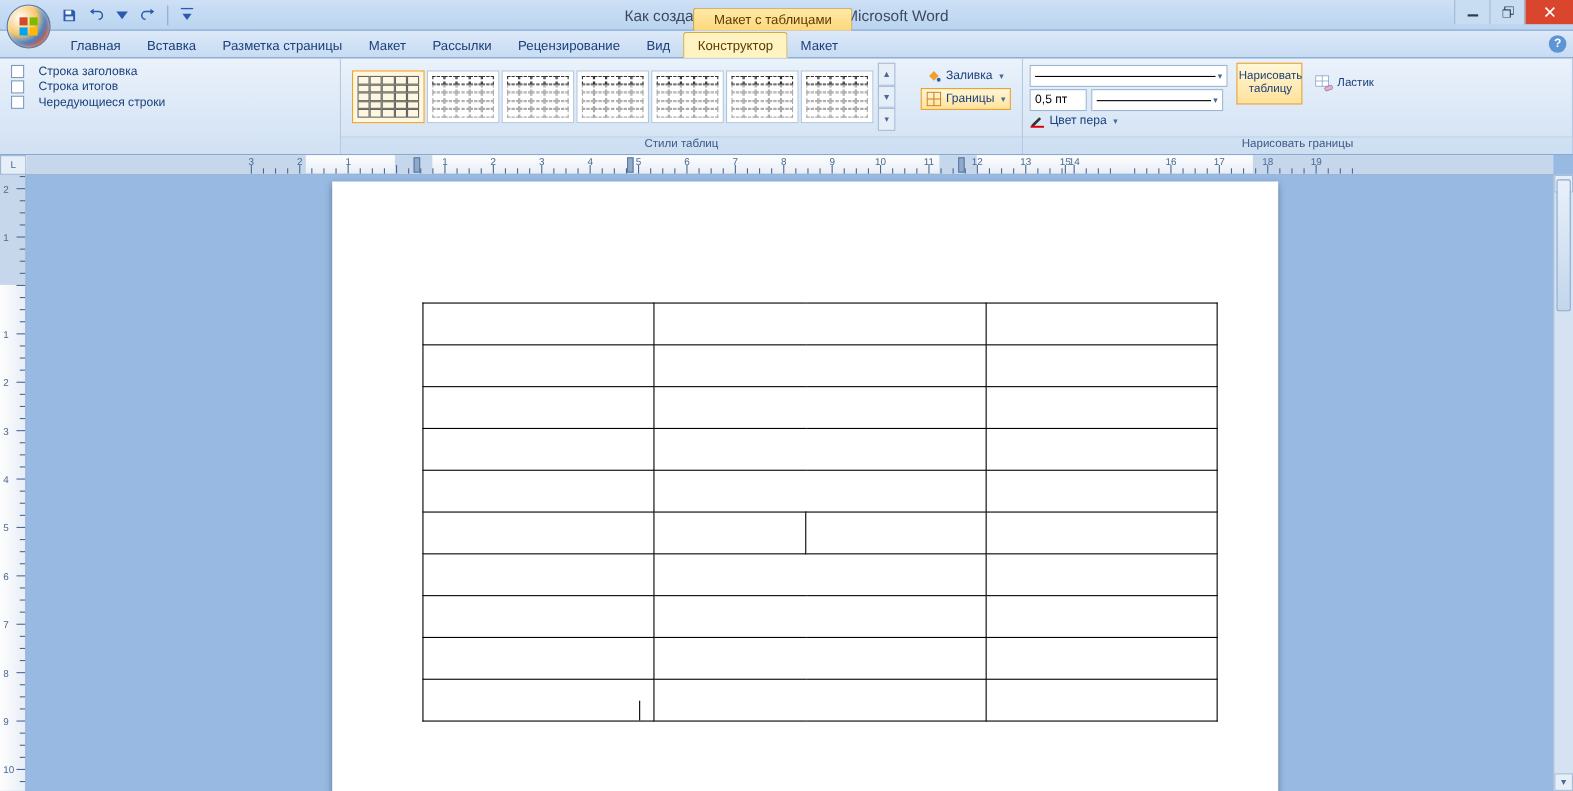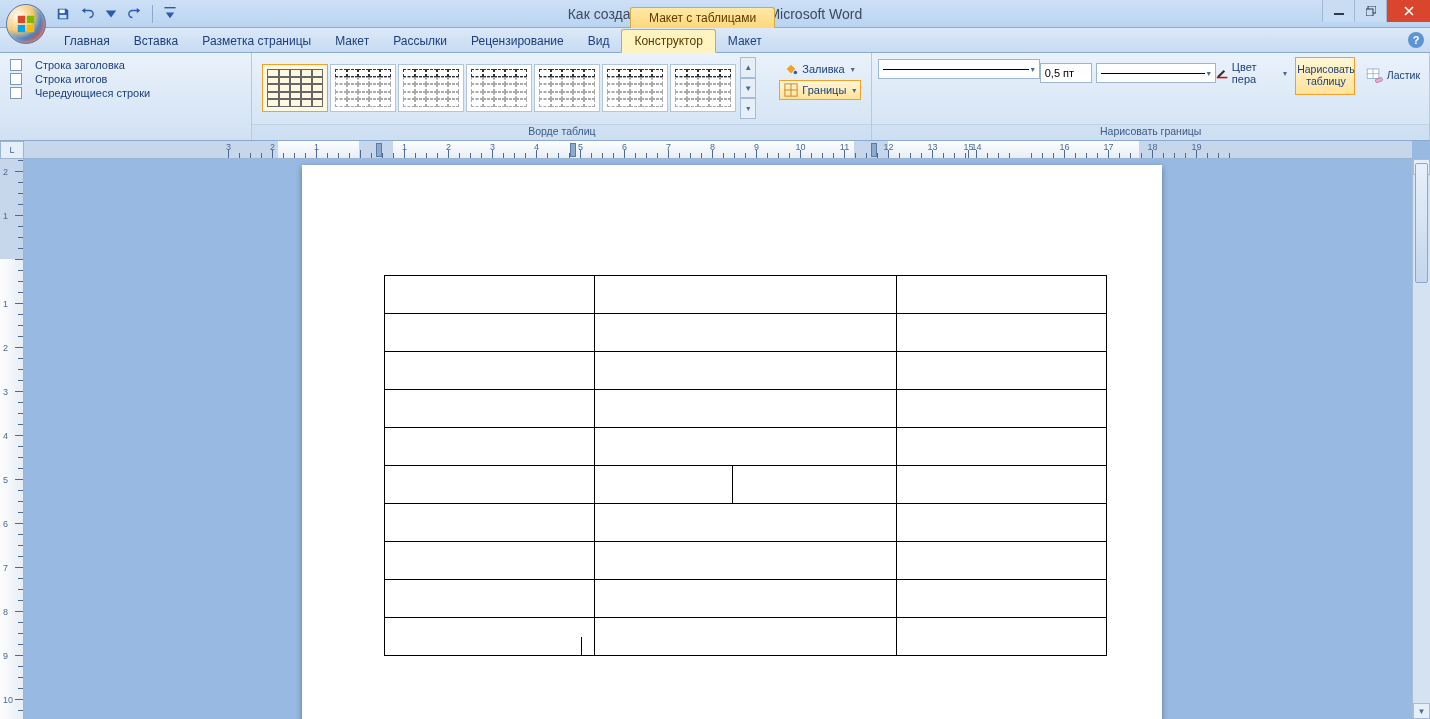--- a/index.html
+++ b/index.html
@@ -422,26 +422,26 @@
         <div class="small-btn active dd-arrow">
           <svg viewBox="0 0 16 16">
               <rect x="1" y="1" width="14" height="14" fill="none" stroke="#c77c1a"></rect>
               <line x1="8" y1="1" x2="8" y2="15" stroke="#c77c1a"></line>
               <line x1="1" y1="8" x2="15" y2="8" stroke="#c77c1a"></line>
             </svg>
           <span>Границы</span>
         </div>
       </div>
     </div>
-    <div class="ribbon-group-label">Ворде таблиц</div>
+    <div class="ribbon-group-label">Стили таблиц</div>
   </div>
 
   <div class="ribbon-group" style="flex:1">
     <div class="ribbon-group-body" style="gap:8px;align-items:flex-start">
-      <div style="display:flex;flex-direction:row;padding-top:2px">
+      <div style="display:flex;flex-direction:column;padding-top:2px">
         <div class="line-selector dd-arrow">
             <div class="line"></div>
           </div>
         <div class="pen-weight">
           <div class="val">0,5 пт</div>
           <div class="lw dd-arrow">
               <div class="line"></div>
             </div>
         </div>
         <div class="pen-color dd-arrow">

